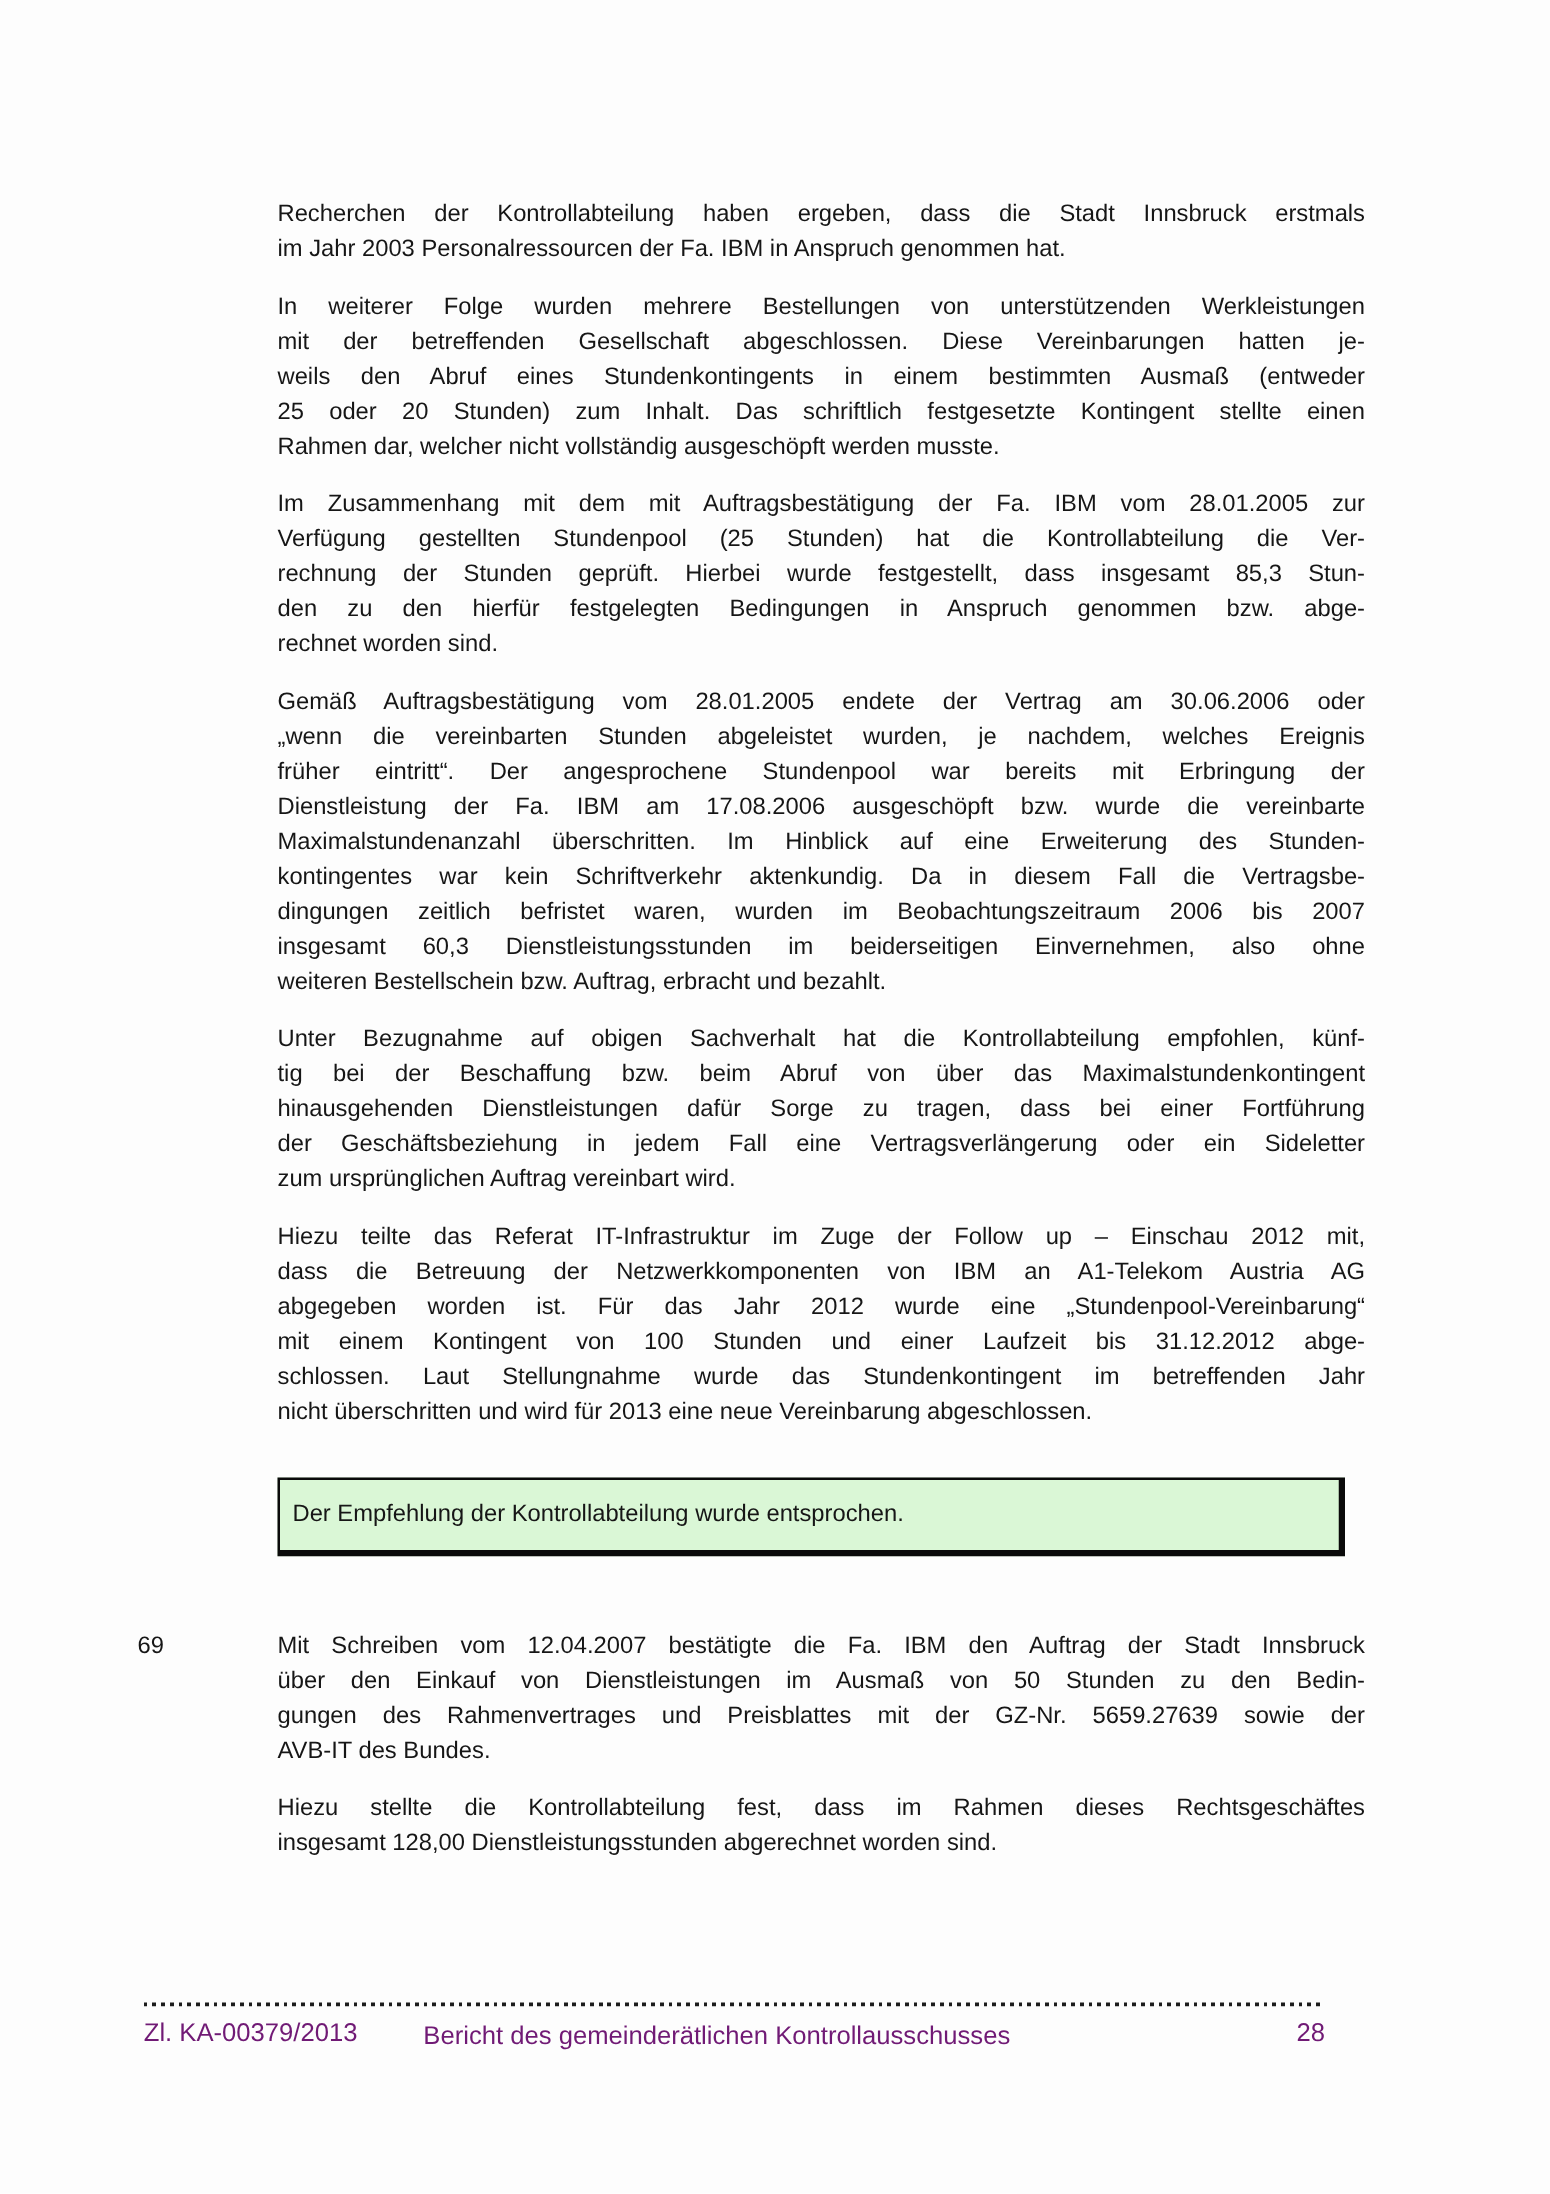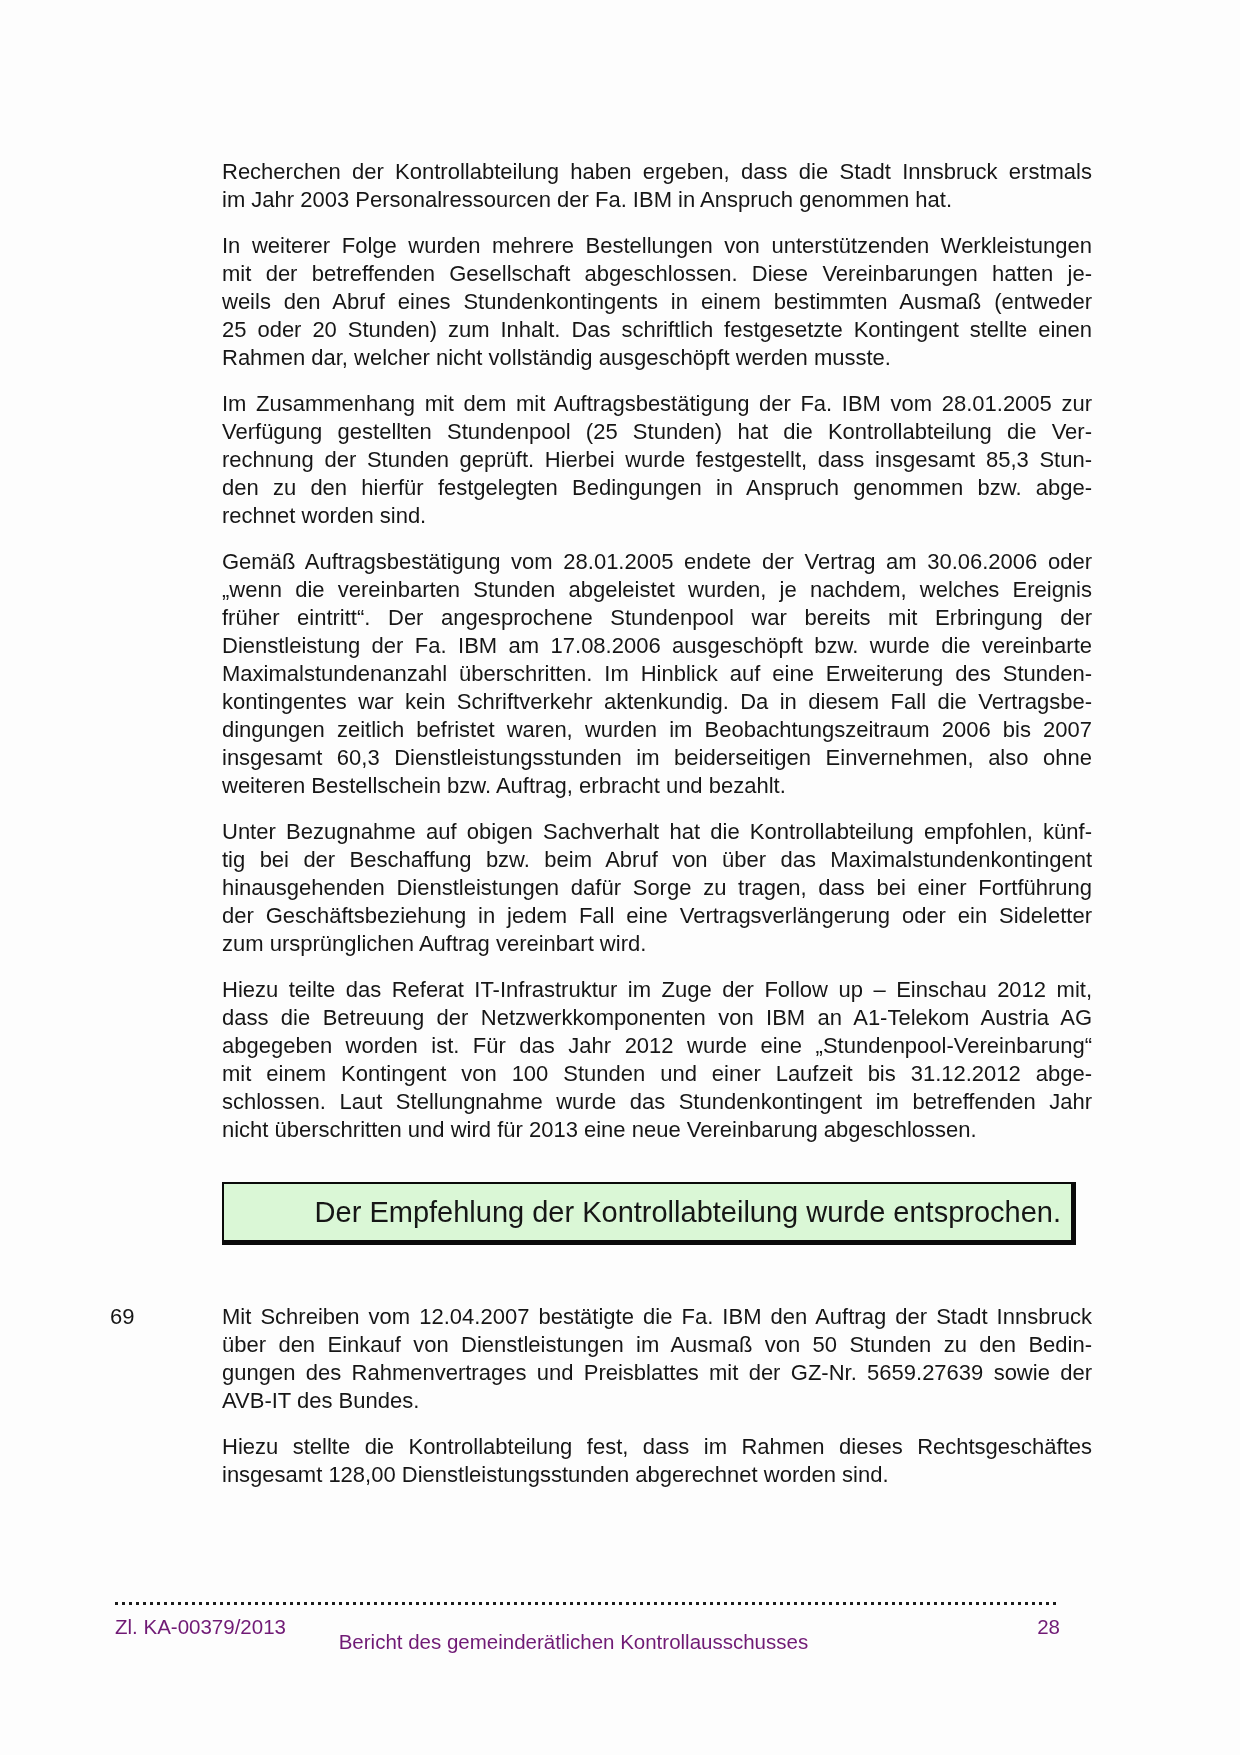--- a/index.html
+++ b/index.html
@@ -18,21 +18,21 @@
   }
   .content {
     position: absolute;
     left: 222px;
     top: 158px;
     width: 870px;
   }
   .para {
     position: relative;
     margin: 0 0 18px 0;
-    font-size: 22px;
+    font-size: 19px;
   }
   .para .item-num {
     position: absolute;
     left: -112px;
     top: 0;
     line-height: 28px;
   }
   .pline {
     line-height: 28px;
     text-align: justify;
@@ -42,22 +42,22 @@
   .pline.last {
     text-align-last: left;
   }
   .rec-box {
     box-sizing: border-box;
     margin: 38px 16px 58px 0;
     border: 2px solid #0a0a0a;
     border-right-width: 5px;
     border-bottom-width: 5px;
     padding: 14px 10px;
-    text-align: right;
-    font-size: 29px;
+    text-align: left;
+    font-size: 19px;
     line-height: 28px;
   }
   .footer {
     position: absolute;
     left: 115px;
     top: 1602px;
     width: 945px;
     font-size: 20.5px;
     color: #701a75;
   }
@@ -65,21 +65,21 @@
     height: 3px;
     background-image: repeating-linear-gradient(to right, #1c1c1c 0 3px, transparent 3px 7px);
   }
   .footer-row {
     position: relative;
     margin-top: 8px;
     height: 28px;
     line-height: 28px;
   }
   .footer-left  { position: absolute; left: 0; top: 0; }
-  .footer-center{ position: absolute; left: 50%; top: 15px; transform: translateX(-53%); white-space: nowrap; }
+  .footer-center{ position: absolute; left: 50%; top: 2px; transform: translateX(-53%); white-space: nowrap; }
   .footer-right { position: absolute; right: 0; top: 0; }
 </style>
 </head>
 <body>
 
 <div class="page" style="background: rgb(253, 253, 253); color: rgb(22, 22, 22);">
 
   <div class="content">
     <div id="paras-before">
         <div class="para">

